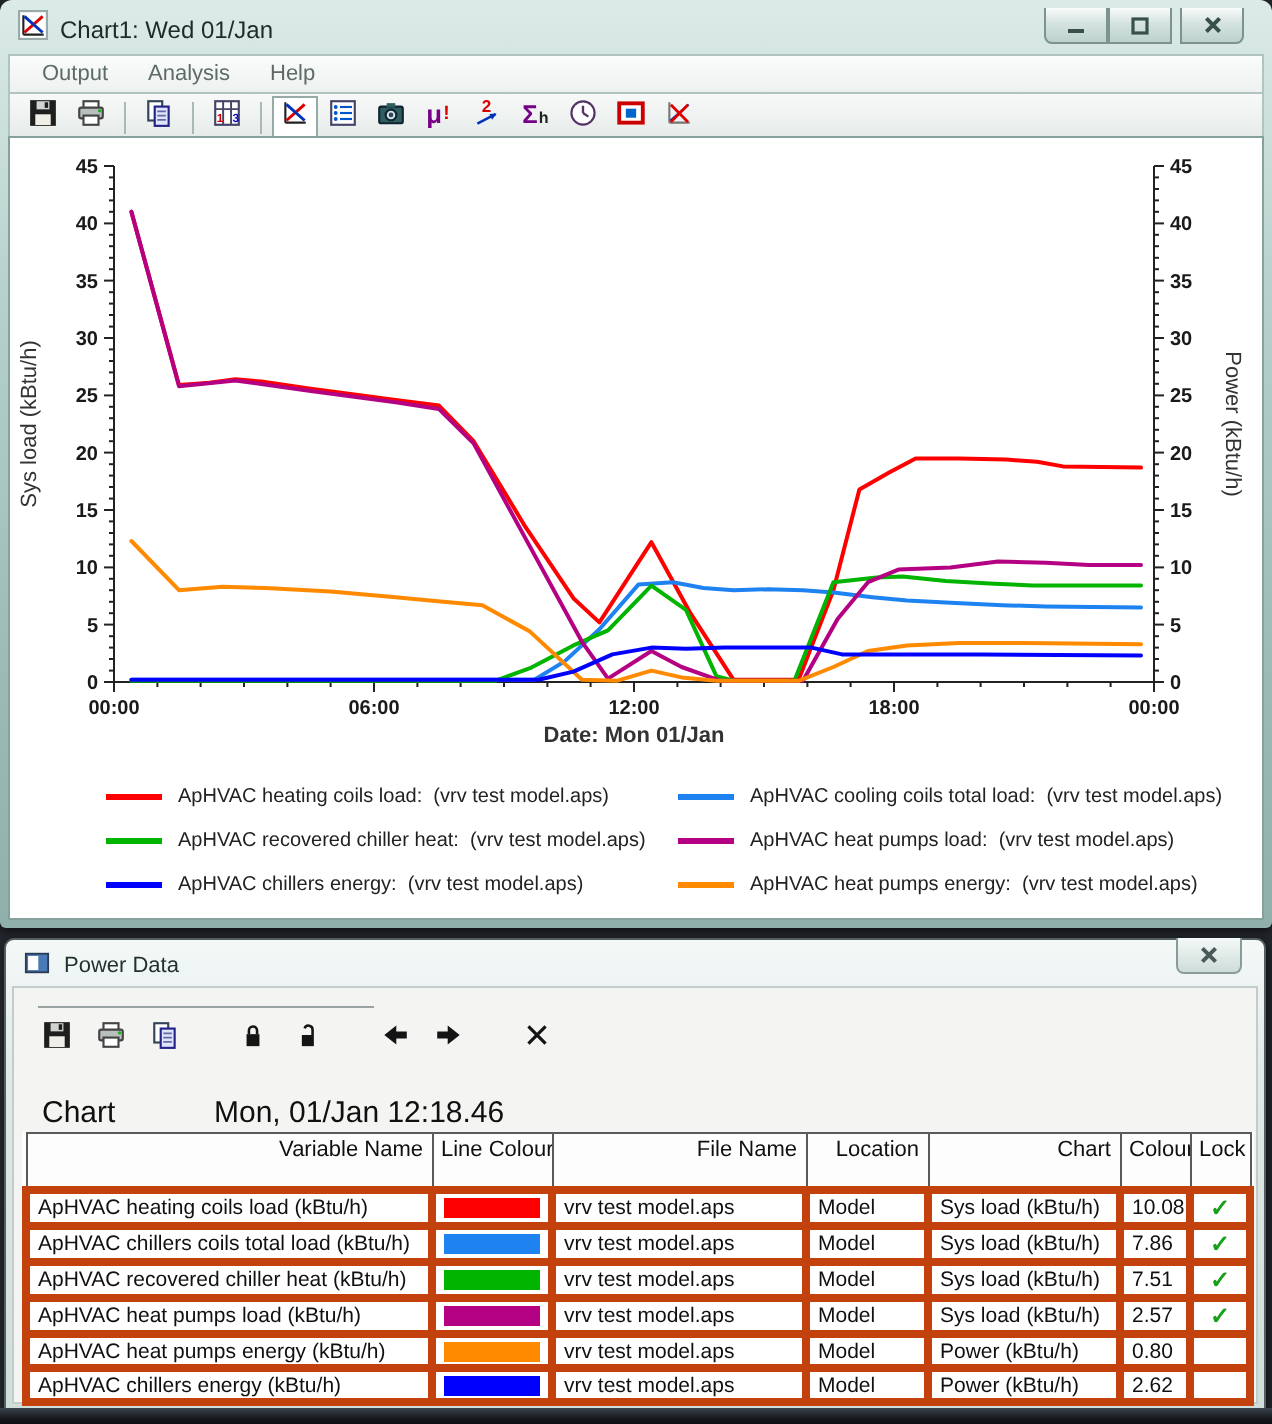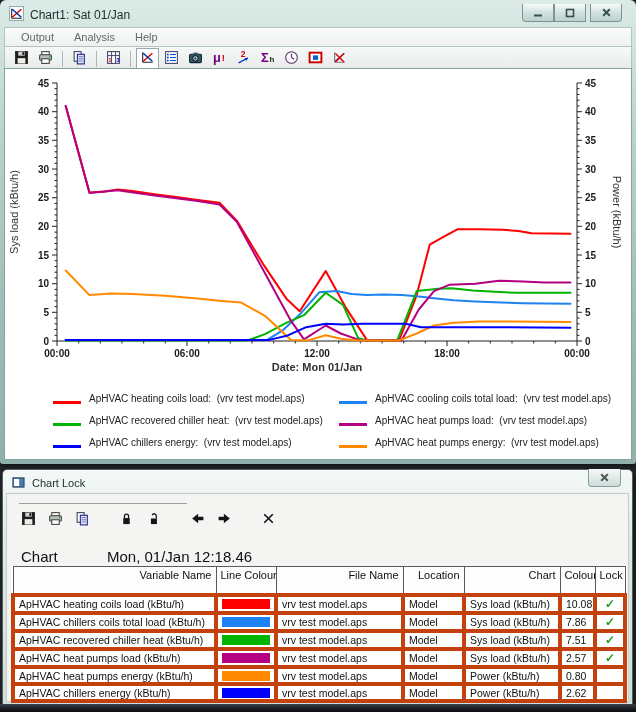--- a/index.html
+++ b/index.html
@@ -31,21 +31,21 @@
   .tbtn{width:21px;height:20px;display:flex;align-items:center;justify-content:center;
     border:1px solid transparent}
   .tbtn.pressed{background:#fff;border:1px solid #94aba7}
   .tsep{width:1px;height:16px;background:#a9b9b6;margin:0 4px}
 
   .client{position:absolute;left:4px;right:4px;top:68px;bottom:4px;
     background:#fff;border:1px solid #87a19d}
   #chart-svg{position:absolute;left:0;top:0}
   .legend{position:absolute;left:48px;top:318px;right:6px}
   .legend-row{display:flex;height:22px;align-items:center}
-  .legend-item{display:flex;align-items:flex-end;width:292px}
+  .legend-item{display:flex;align-items:center;width:292px}
   .legend-swatch{width:28px;height:3px;margin-right:8px;flex:none}
   .legend-label{font-size:10px;color:#222;white-space:pre}
 
   
   .data-win{position:absolute;left:2px;top:469px;width:629px;height:235px;
     border-radius:5px 5px 2px 2px;border:1px solid #55615f;
     background:linear-gradient(#f4f9f8,#dfe9e7 30%,#cfdeda);
     box-shadow:1px 2px 5px rgba(0,0,0,.6)}
   .data-title{height:20px;display:flex;align-items:center;gap:7px;
     padding:3px 6px 0 9px;font-size:11px;color:#23302e}
@@ -81,21 +81,21 @@
 <div class="main-win">
   <div class="main-title">
     <span>
       <svg viewBox="0 0 14 14" width="15" height="15">
           <rect x="0.5" y="0.5" width="13" height="13" fill="#fff" stroke="#9aa"></rect>
           <path d="M2.5 11.5V2.5M2.5 11.5H12" stroke="#222"></path>
           <path d="M3 10.5l8.5-7.5" stroke="#d00" stroke-width="1.4"></path>
           <path d="M3 3l8.5 7.5" stroke="#03b" stroke-width="1.4"></path>
         </svg>
     </span>
-    <span class="title-text">Chart1: Sat 01/Jan</span>
+    <span class="title-text">Chart1: Wed 01/Jan</span>
     <div class="win-btns">
       <div class="win-btn">
         <svg width="10" height="10" viewBox="0 0 10 10">
             <rect x="1" y="6.5" width="8" height="2" fill="#37504c"></rect>
           </svg>
       </div>
       <div class="win-btn">
         <svg width="10" height="10" viewBox="0 0 10 10">
             <rect x="1.5" y="1.5" width="7" height="7" fill="none" stroke="#37504c" stroke-width="1.6"></rect>
           </svg>
@@ -406,21 +406,21 @@
 </div>
 
 <div class="data-win">
   <div class="data-title">
     <span>
       <svg viewBox="0 0 14 14" width="13" height="13">
           <rect x="1" y="2" width="12" height="10" fill="#4a7ab5" stroke="#2a3c55"></rect>
           <rect x="2.2" y="3.2" width="5.5" height="7.6" fill="#fff"></rect>
         </svg>
     </span>
-    <span>Chart Lock</span>
+    <span>Power Data</span>
     <div class="data-close">
       <svg width="11" height="11" viewBox="0 0 10 10">
           <path d="M2 2l6 6M8 2L2 8" stroke="#4a5a58" stroke-width="1.8"></path>
         </svg>
     </div>
   </div>
   <div class="data-body">
     <div class="sep-line"></div>
     <div class="data-toolbar" data-toolbar="data_window.toolbar">
         <div class="tbtn">

